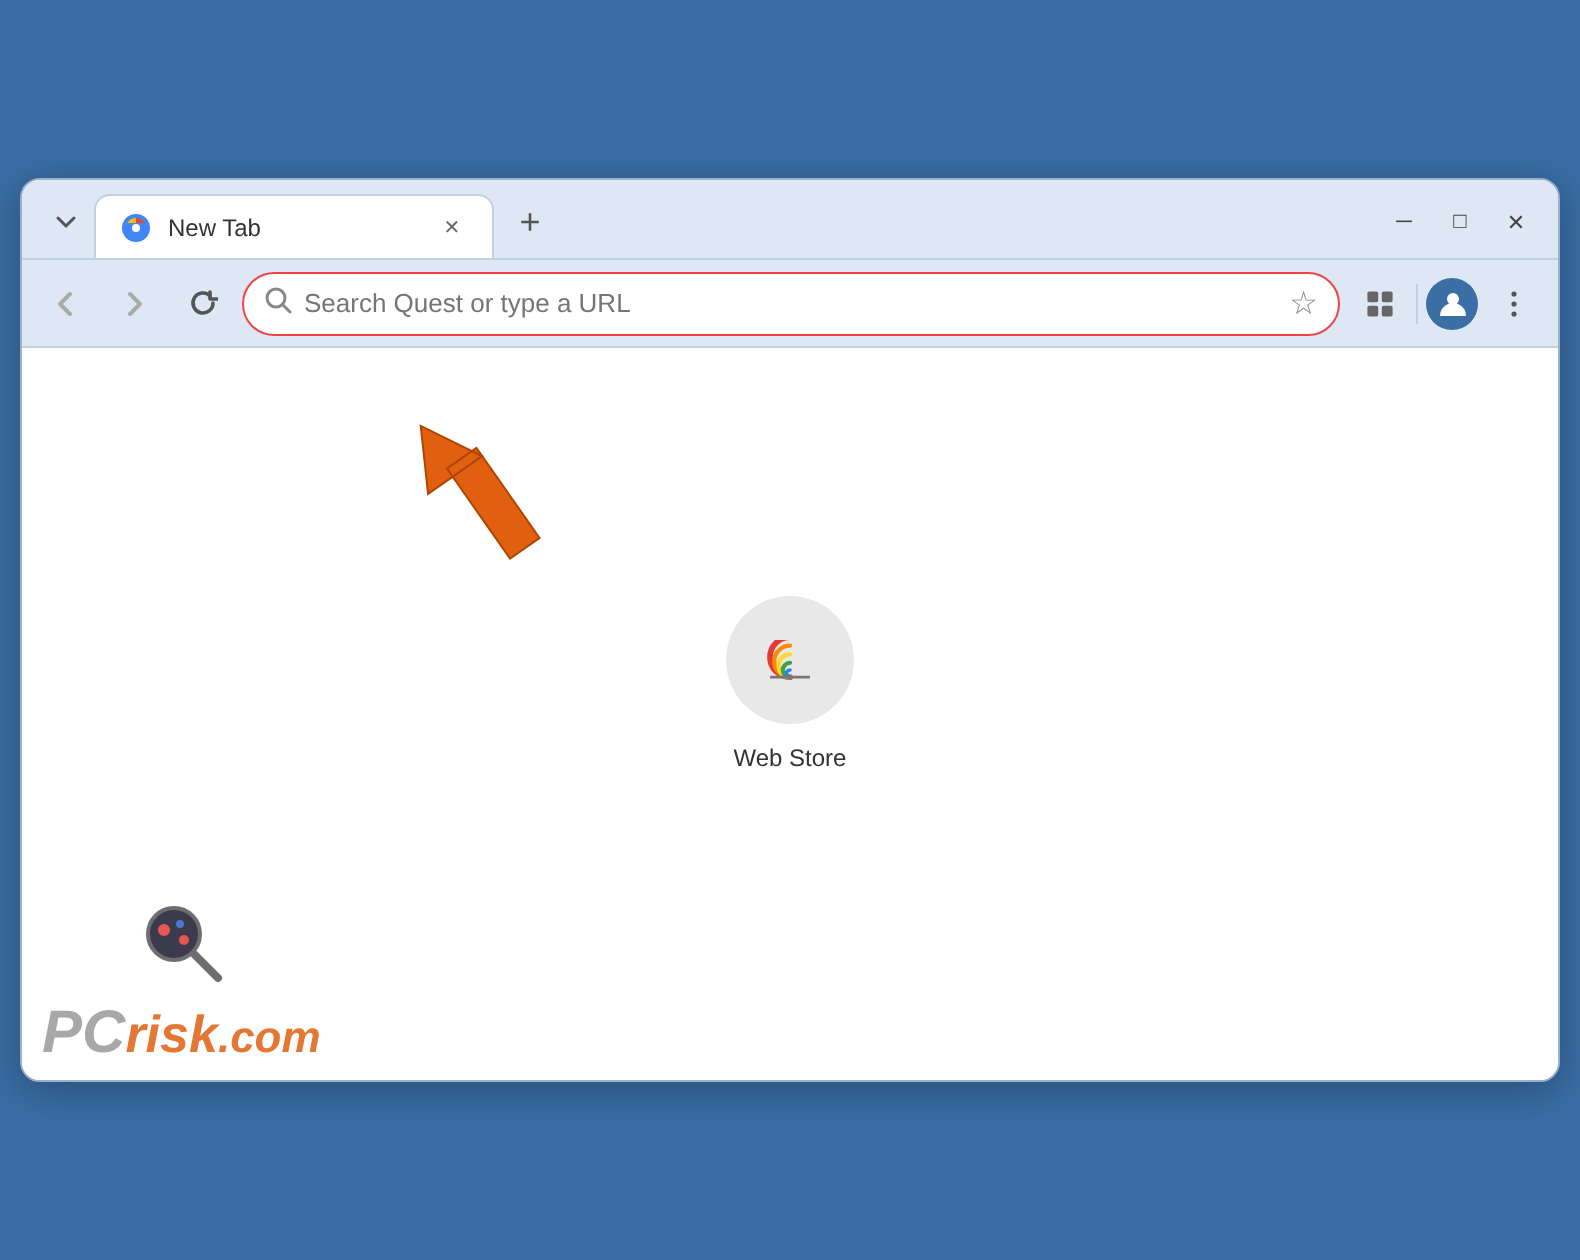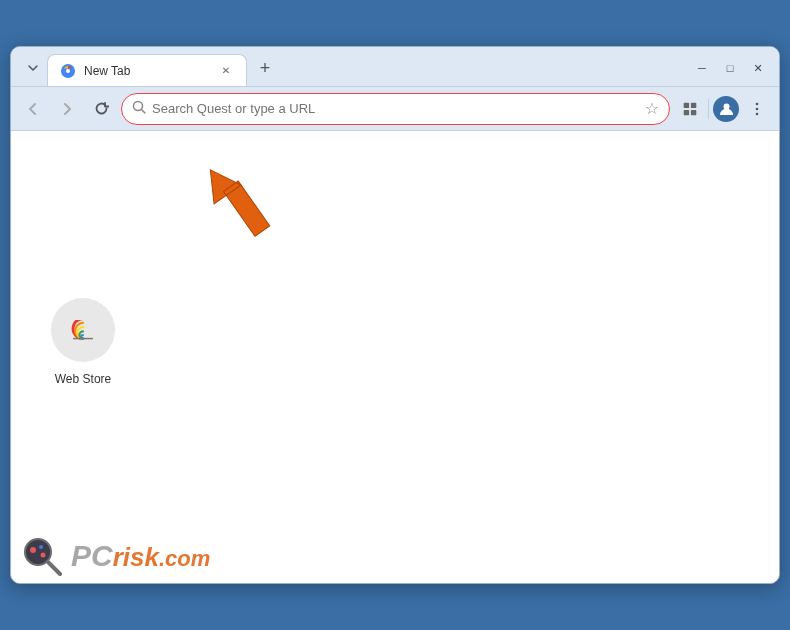--- a/index.html
+++ b/index.html
@@ -9,21 +9,21 @@
       height: 630px;
       background: #3a6ea5;
       display: flex;
       align-items: center;
       justify-content: center;
       font-family: -apple-system, BlinkMacSystemFont, 'Segoe UI', sans-serif;
     }
 
     .browser-window {
       width: 770px;
-      height: 538px;
+      height: 452px;
       background: #fff;
       border-radius: 10px;
       overflow: hidden;
       box-shadow: 0 4px 20px rgba(0,0,0,0.3);
       display: flex;
       flex-direction: column;
       border: 1px solid #9ab0cc;
     }
 
     
@@ -217,23 +217,22 @@
       background: #c0d0e0;
     }
 
     
     .content-area {
       flex: 1;
       background: #fff;
       position: relative;
       display: flex;
       flex-direction: column;
-      align-items: flex-start;
-      justify-content: center;
-      padding-left: 40px;
+      align-items: center;
+      justify-content: center;
     }
 
     
     .arrow-container {
       position: absolute;
       top: 20px;
       left: 190px;
     }
 
     
@@ -271,20 +270,21 @@
     
     .watermark {
       position: absolute;
       bottom: 0;
       left: 0;
       display: flex;
       align-items: center;
       gap: 8px;
       padding: 6px 10px;
       opacity: 0.85;
+      flex-direction: column;
     }
 
     .pcrisk-logo-icon {
       width: 42px;
       height: 42px;
     }
   </style>
 </head>
 <body>
 

